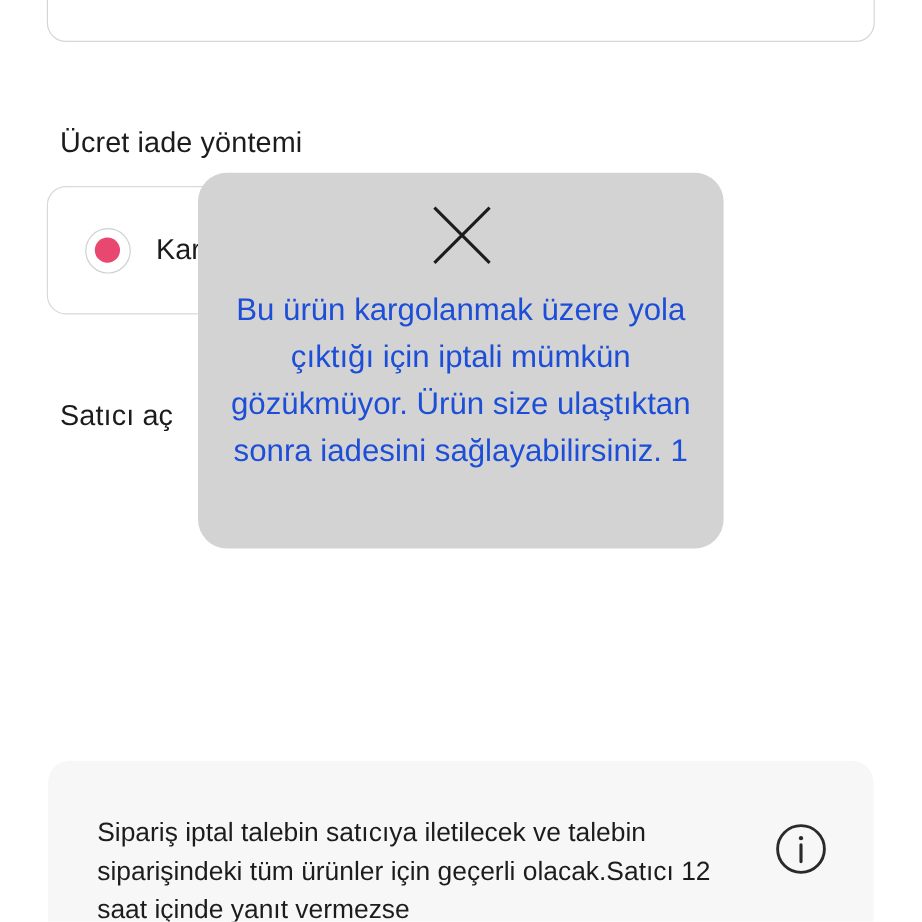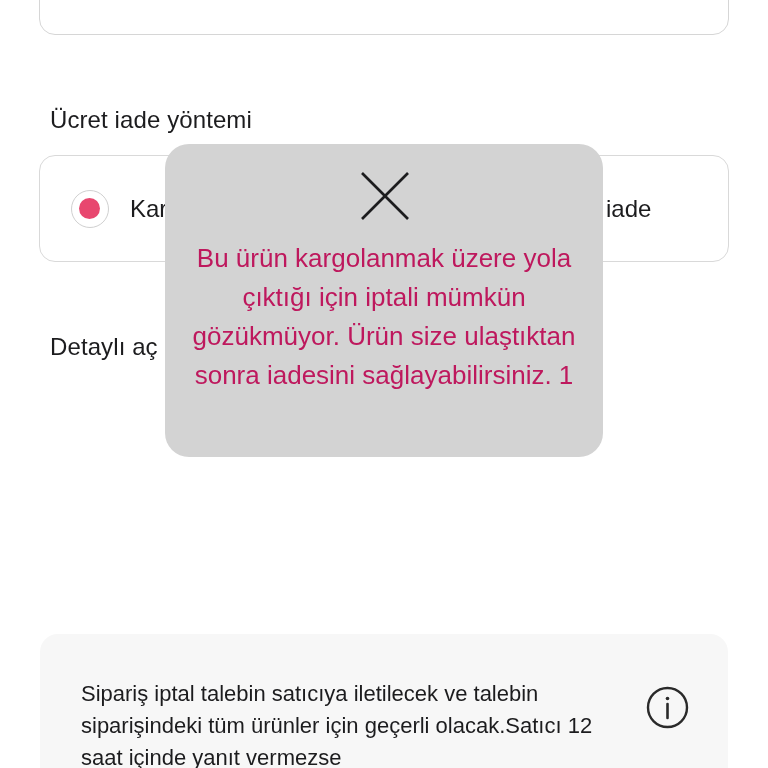--- a/index.html
+++ b/index.html
@@ -78,44 +78,41 @@
       width: 438px; height: 313px;
       background: #d3d3d3; border-radius: 24px;
       text-align: center;
     }
     .toast-close {
       position: absolute; left: 194px; top: 26px;
       width: 52px; height: 52px;
     }
     .toast-message {
       position: absolute; left: 14px; right: 14px; top: 95px;
-      font-size: 26px; line-height: 39px; color: #be185d;
+      font-size: 26px; line-height: 39px; color: #1d4ed8;
     }
   </style>
 </head>
 <body>
 
 <div class="page">
 
   <div class="top-card"></div>
 
   <div class="section-label label-refund">Ücret iade yöntemi</div>
 
   <div class="refund-card left">
     <div class="radio">
       <div class="dot"></div>
     </div>
     <span class="refund-option-label">Kar</span>
   </div>
 
-  <div class="refund-card right">
-    <span class="refund-option-label">iade</span>
-  </div>
 
-  <div class="section-label label-detail">Detaylı aç</div>
+  <div class="section-label label-detail">Satıcı aç</div>
 
 
   <div class="info-card">
     <div class="info-text">Sipariş iptal talebin satıcıya iletilecek ve talebin siparişindeki tüm ürünler için geçerli olacak.Satıcı 12 saat içinde yanıt vermezse</div>
     <svg class="info-icon" viewBox="0 0 43 43">
       <circle cx="21.5" cy="21.5" r="19.5" fill="none" stroke="#2a2a2a" stroke-width="2.4"></circle>
       <circle cx="21.5" cy="12.5" r="1.8" fill="#2a2a2a"></circle>
       <line x1="21.5" y1="18" x2="21.5" y2="32" stroke="#2a2a2a" stroke-width="2.6" stroke-linecap="round"></line>
     </svg>
   </div>

